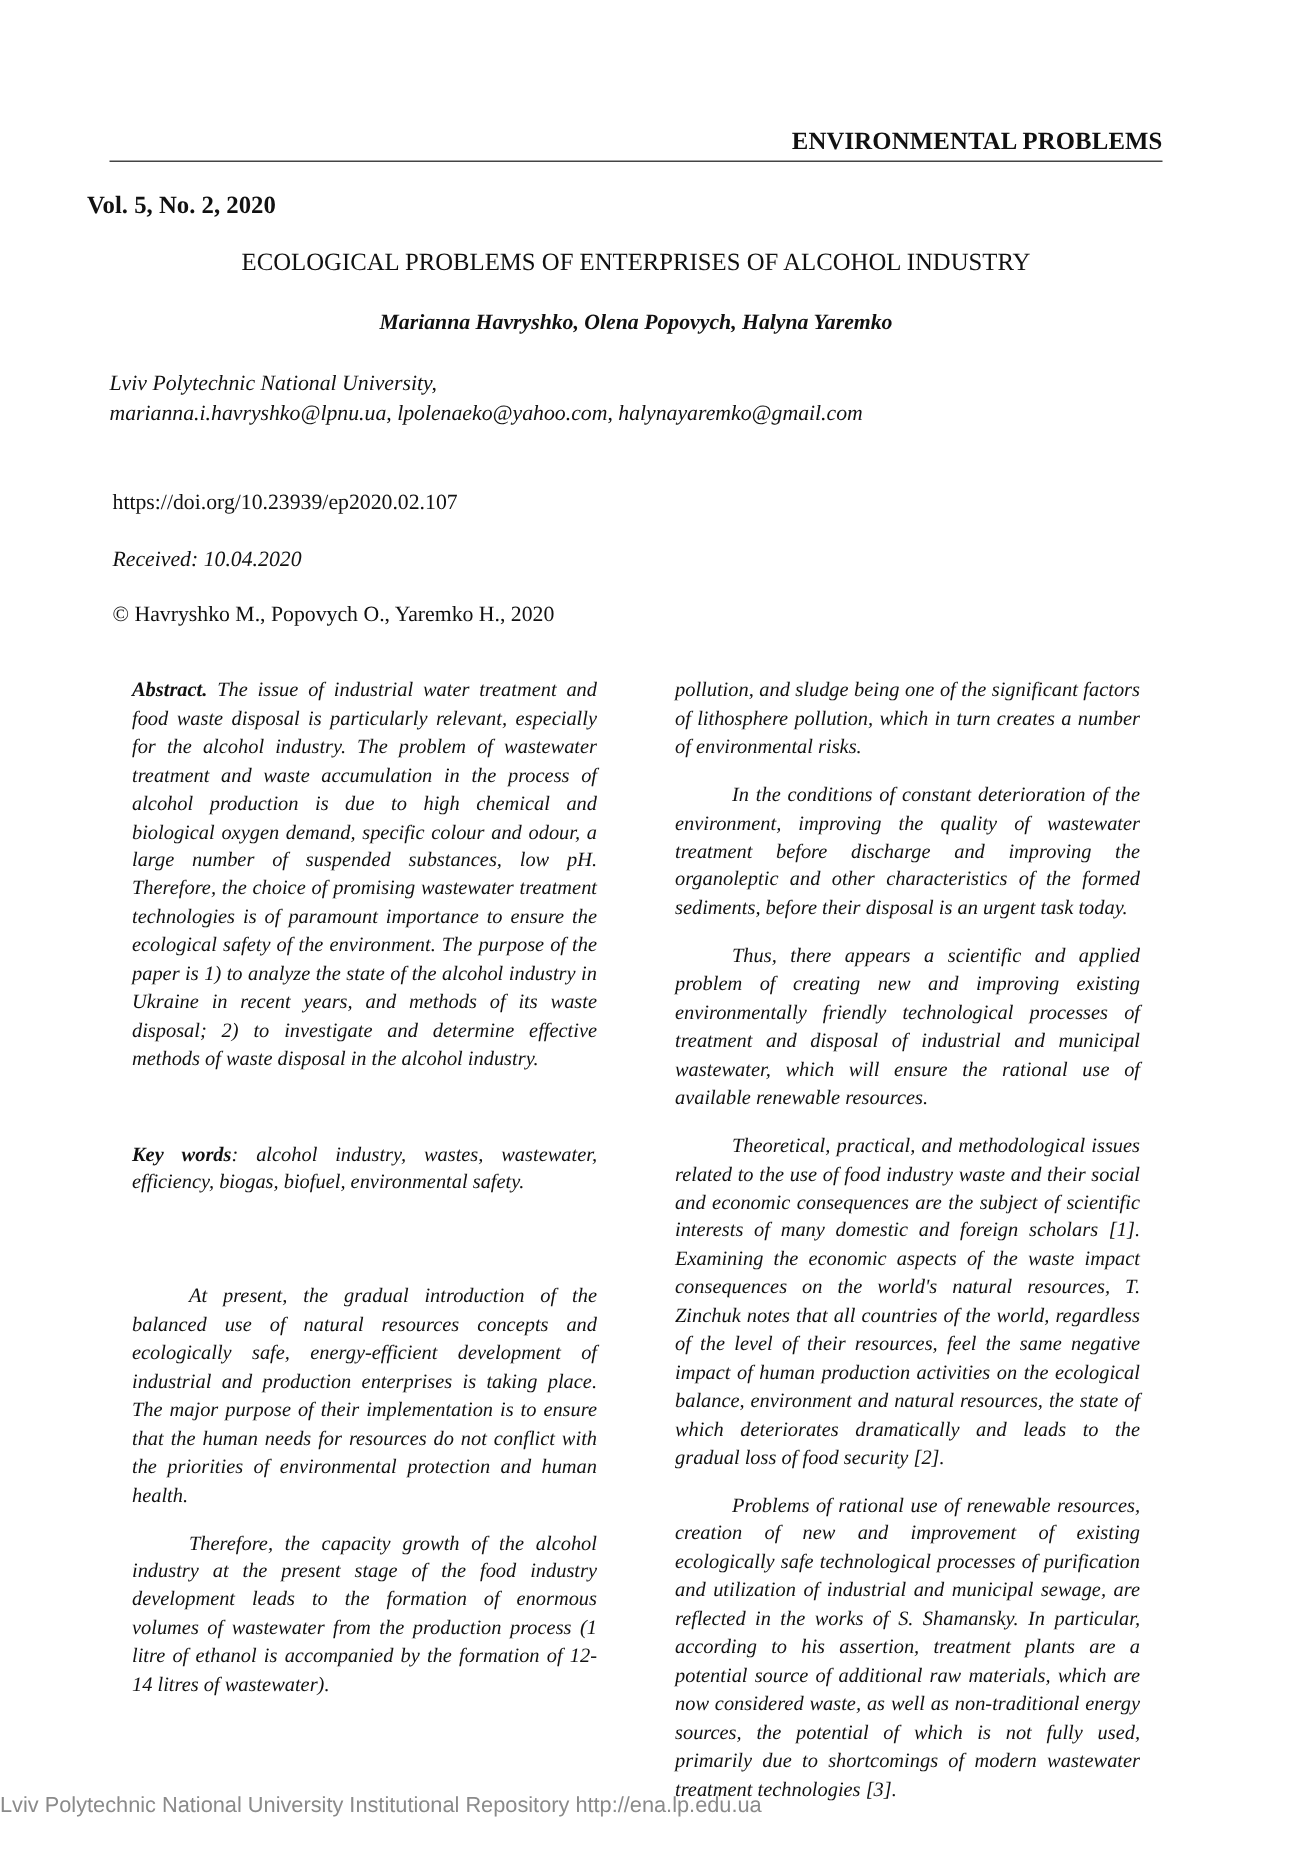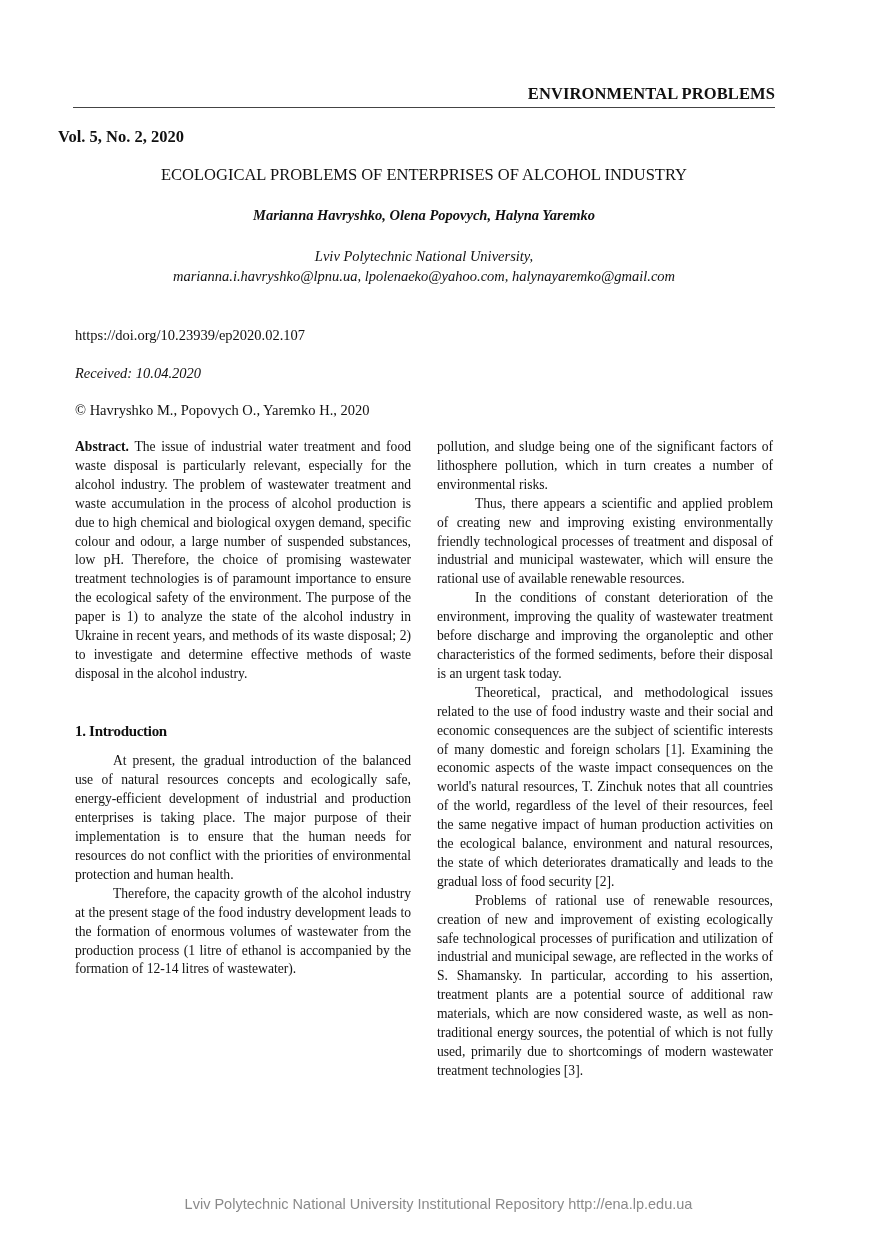--- a/index.html
+++ b/index.html
@@ -21,45 +21,45 @@
     }
     .title {
       position: absolute; left: 73px; top: 165px; width: 702px; text-align: center;
       font-weight: normal; font-size: 16.5px;
     }
     .authors {
       position: absolute; left: 73px; top: 207px; width: 702px; text-align: center;
       font-weight: bold; font-size: 14.5px; font-style: italic;
     }
     .affiliation {
-      position: absolute; left: 73px; top: 246px; width: 702px; text-align: center;
+      position: absolute; left: 73px; top: 246px; width: 702px; text-align: left;
       font-style: italic; font-size: 14.5px; line-height: 20px;
     }
     .meta-line {
       position: absolute; left: 75px; font-size: 14.5px;
     }
     .doi { top: 327px; }
     .received { top: 365px; font-style: italic; }
     .copyright { top: 402px; }
 
     .col {
       position: absolute; top: 438px; width: 336px;
       font-size: 13.6px; line-height: 18.9px; text-align: justify;
     }
     .col-left { left: 75px; }
     .col-right { left: 437px; }
-    .col p { margin: 0; }
+    .col p { margin: 13px; font-style: italic; }
     .indent { text-indent: 38px; }
     .gap { height: 18.9px; }
     .section-heading {
       font-weight: bold; font-size: 15px; margin: 0; line-height: 18.9px;
       letter-spacing: -0.3px;
     }
     .footer {
-      position: absolute; left: 0; top: 1196px; width: 877px; text-align: center;
+      position: absolute; left: 0; top: 1196px; width: 877px; 
       font-family: "Liberation Sans", "DejaVu Sans", sans-serif;
       font-size: 14.5px; color: #8a8a8a;
     }
   </style>
 </head>
 <body>
 
 <div class="journal-header">ENVIRONMENTAL PROBLEMS</div>
 <div class="header-rule"></div>
 
@@ -73,28 +73,28 @@
   <div>marianna.i.havryshko@lpnu.ua, lpolenaeko@yahoo.com, halynayaremko@gmail.com</div>
 </div>
 
 <div class="meta-line doi">https://doi.org/10.23939/ep2020.02.107</div>
 <div class="meta-line received">Received: 10.04.2020</div>
 <div class="meta-line copyright">© Havryshko M., Popovych O., Yaremko H., 2020</div>
 
 <div class="col col-left">
   <p><b>Abstract.</b><span> The issue of industrial water treatment and food waste disposal is particularly relevant, especially for the alcohol industry. The problem of wastewater treatment and waste accumulation in the process of alcohol production is due to high chemical and biological oxygen demand, specific colour and odour, a large number of suspended substances, low pH. Therefore, the choice of promising wastewater treatment technologies is of paramount importance to ensure the ecological safety of the environment. The purpose of the paper is 1) to analyze the state of the alcohol industry in Ukraine in recent years, and methods of its waste disposal; 2) to investigate and determine effective methods of waste disposal in the alcohol industry.</span></p>
   <div class="gap"></div>
+  <p><b>Key words</b><span>: alcohol industry, wastes, wastewater, efficiency, biogas, biofuel, environmental safety.</span></p>
   <div class="gap"></div>
-  <p class="section-heading">1. Introduction</p>
   <div style="height:12px"></div>
   <p class="indent">At present, the gradual introduction of the balanced use of natural resources concepts and ecologically safe, energy-efficient development of industrial and production enterprises is taking place. The major purpose of their implementation is to ensure that the human needs for resources do not conflict with the priorities of environmental protection and human health.</p>
   <p class="indent">Therefore, the capacity growth of the alcohol industry at the present stage of the food industry development leads to the formation of enormous volumes of wastewater from the production process (1 litre of ethanol is accompanied by the formation of 12-14 litres of wastewater).</p>
 </div>
 
 <div class="col col-right">
   <p>pollution, and sludge being one of the significant factors of lithosphere pollution, which in turn creates a number of environmental risks.</p>
+  <p class="indent">In the conditions of constant deterioration of the environment, improving the quality of wastewater treatment before discharge and improving the organoleptic and other characteristics of the formed sediments, before their disposal is an urgent task today.</p>
   <p class="indent">Thus, there appears a scientific and applied problem of creating new and improving existing environmentally friendly technological processes of treatment and disposal of industrial and municipal wastewater, which will ensure the rational use of available renewable resources.</p>
-  <p class="indent">In the conditions of constant deterioration of the environment, improving the quality of wastewater treatment before discharge and improving the organoleptic and other characteristics of the formed sediments, before their disposal is an urgent task today.</p>
   <p class="indent">Theoretical, practical, and methodological issues related to the use of food industry waste and their social and economic consequences are the subject of scientific interests of many domestic and foreign scholars [1]. Examining the economic aspects of the waste impact consequences on the world's natural resources, T. Zinchuk notes that all countries of the world, regardless of the level of their resources, feel the same negative impact of human production activities on the ecological balance, environment and natural resources, the state of which deteriorates dramatically and leads to the gradual loss of food security [2].</p>
   <p class="indent">Problems of rational use of renewable resources, creation of new and improvement of existing ecologically safe technological processes of purification and utilization of industrial and municipal sewage, are reflected in the works of S. Shamansky. In particular, according to his assertion, treatment plants are a potential source of additional raw materials, which are now considered waste, as well as non-traditional energy sources, the potential of which is not fully used, primarily due to shortcomings of modern wastewater treatment technologies [3].</p>
 </div>
 
 <div class="footer">Lviv Polytechnic National University Institutional Repository http://ena.lp.edu.ua</div>
 
 </body></html>

